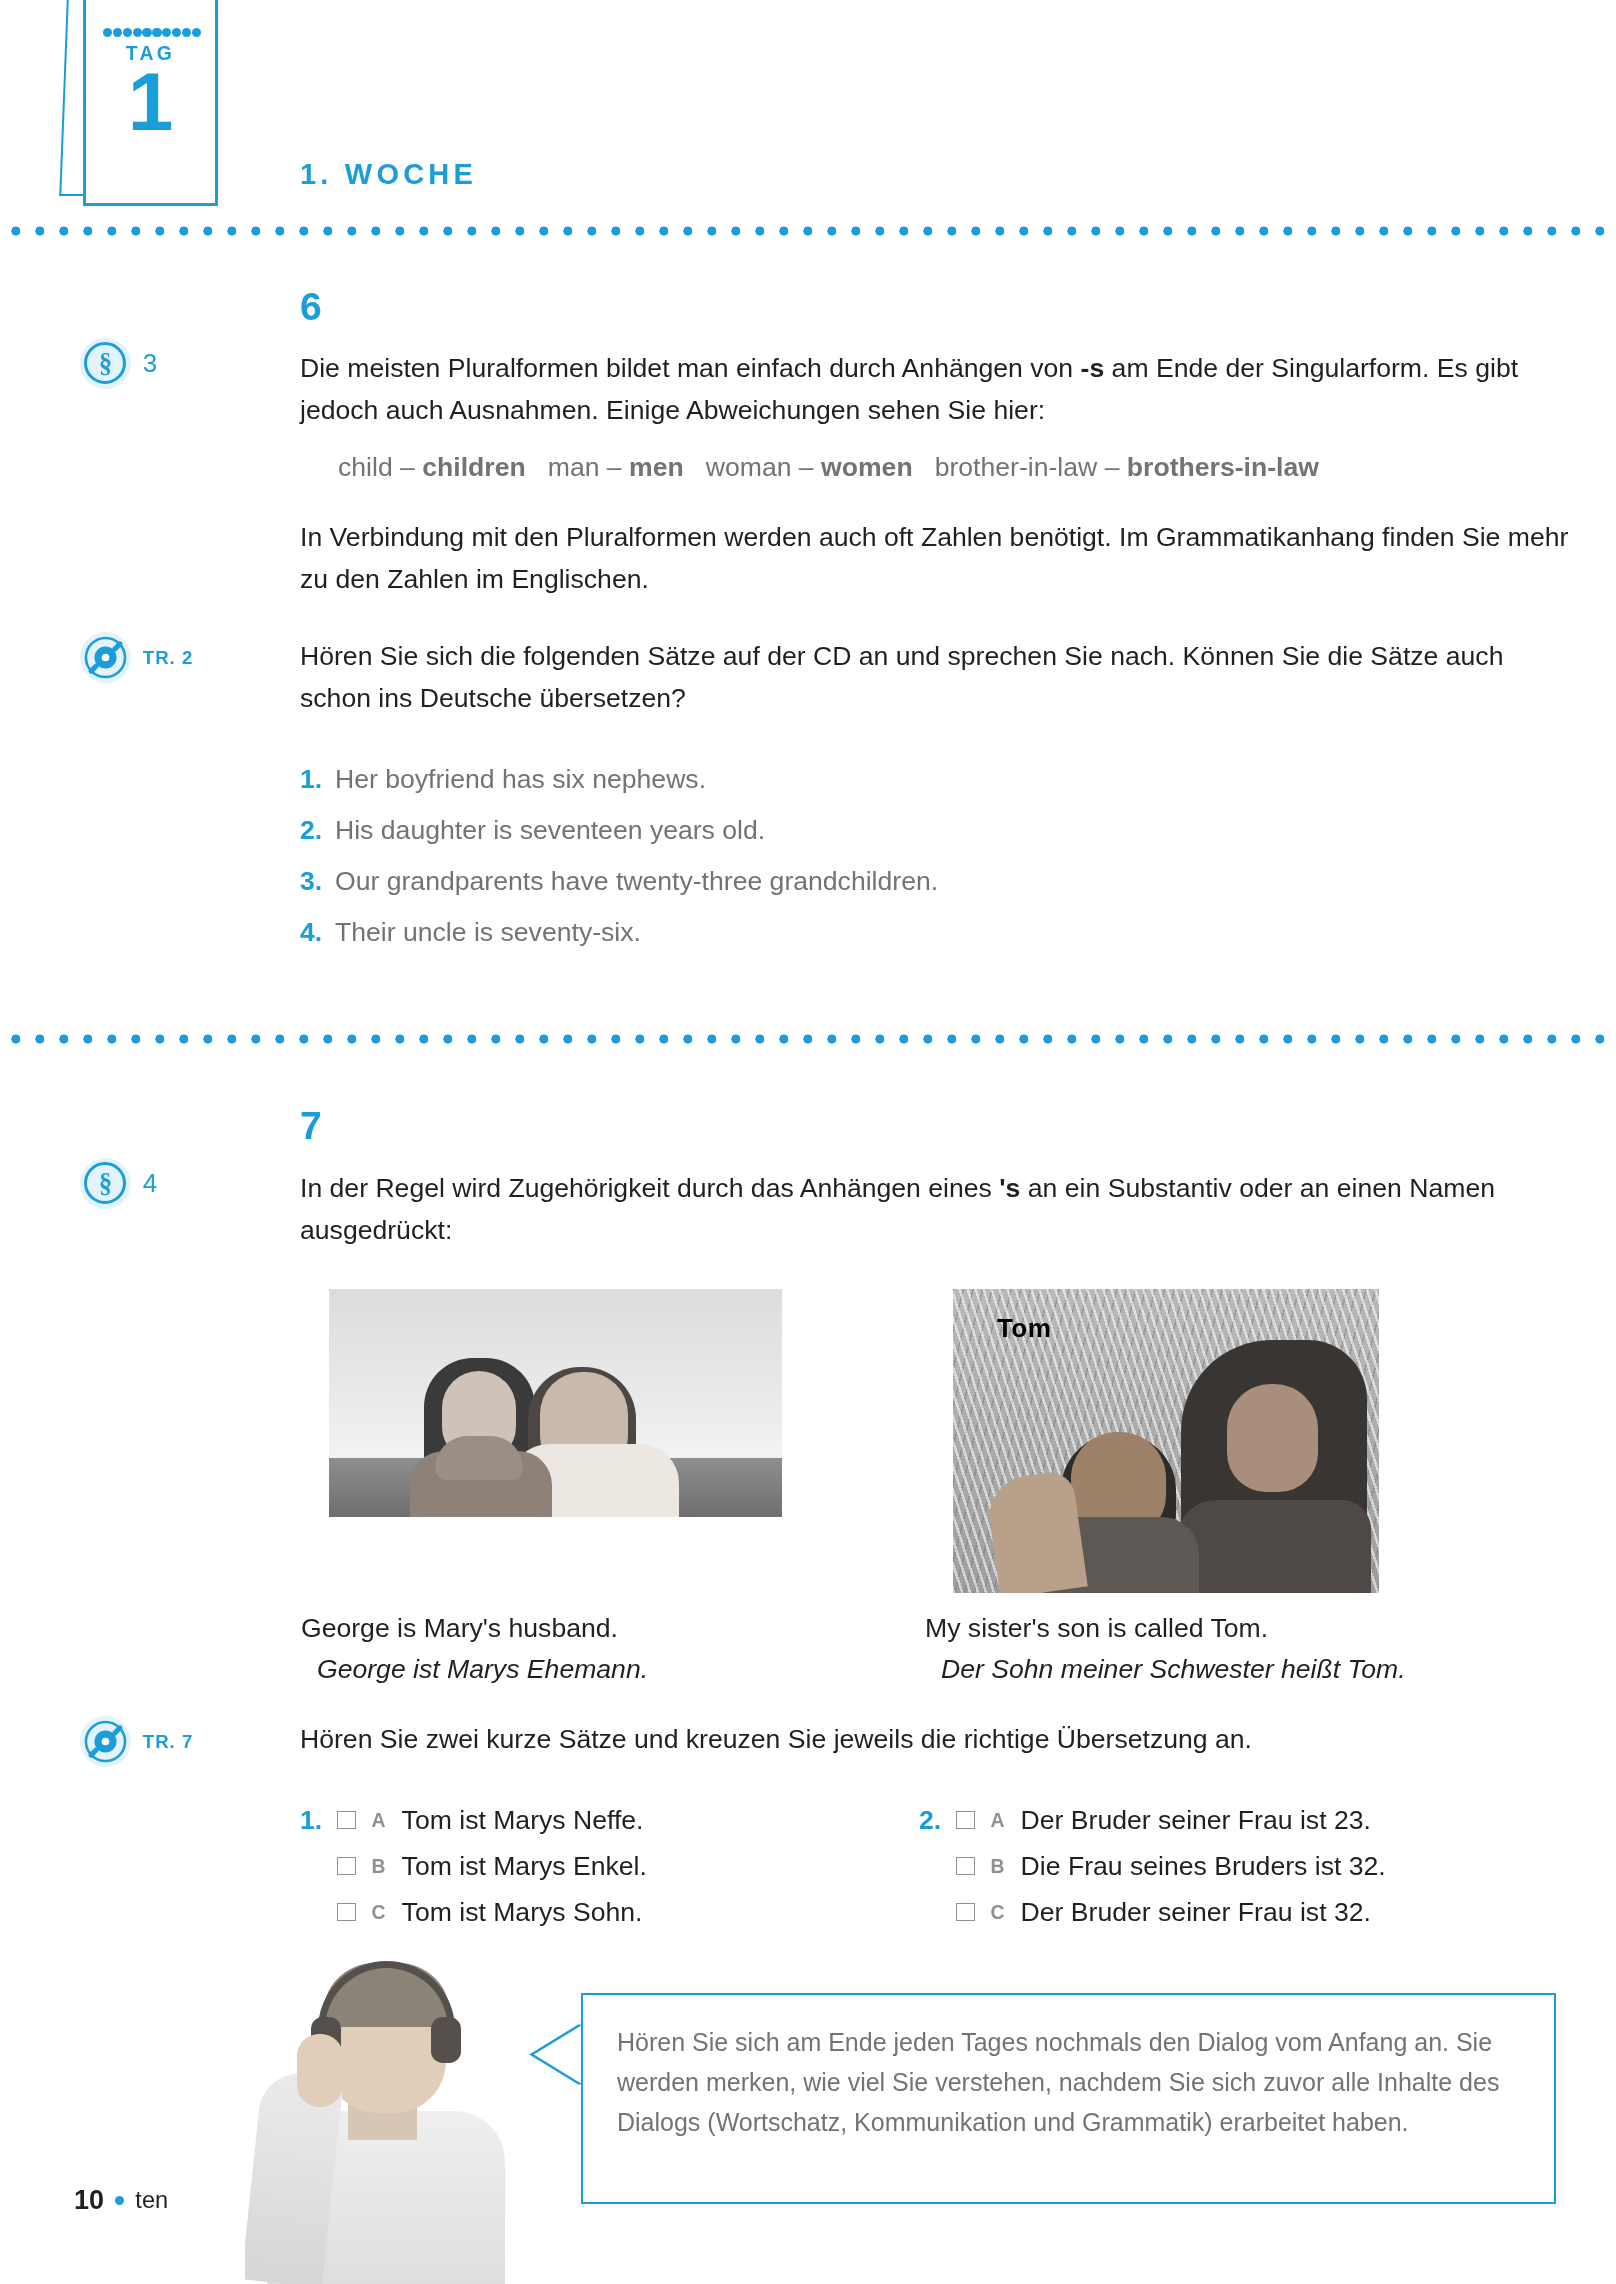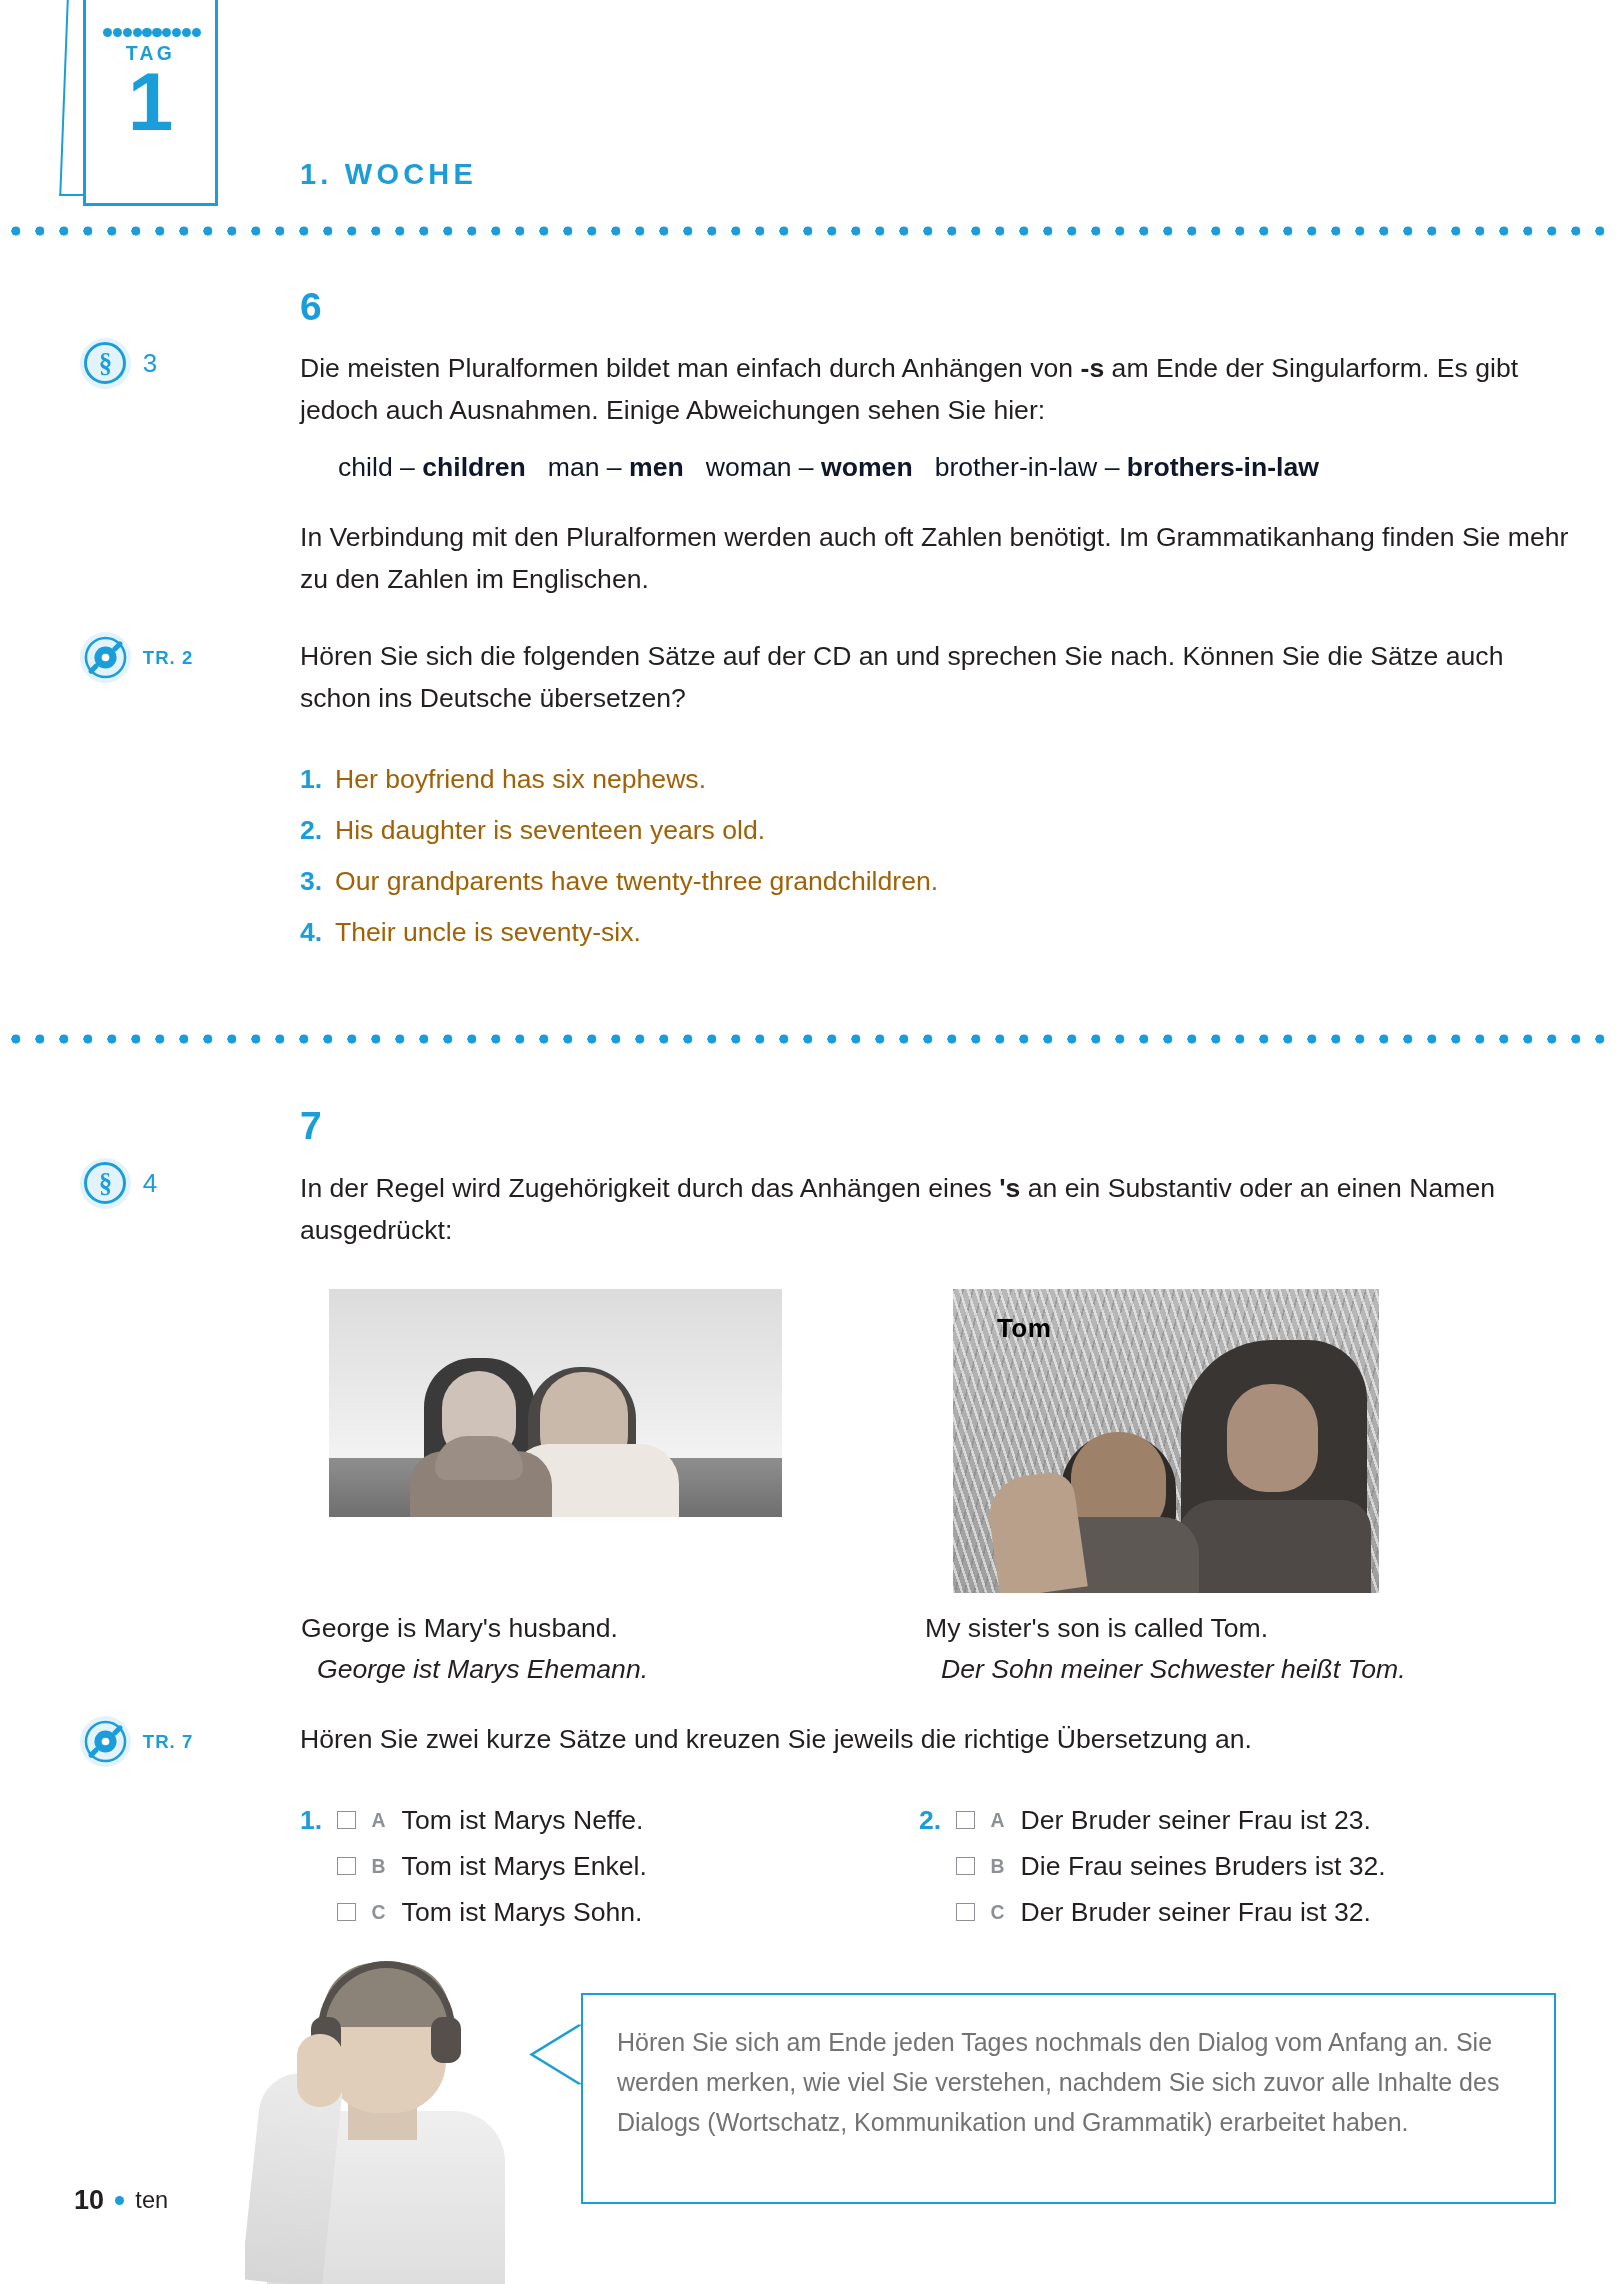--- a/index.html
+++ b/index.html
@@ -175,21 +175,21 @@
     color: #231f20;
     font-size: 26.6px;
     line-height: 42px;
     font-family: "Liberation Sans", sans-serif;
     font-stretch: condensed;
   }
   .body-text b { font-weight: bold; }
 
   .examples-line {
     position: absolute;
-    color: #0f172a;
+    color: #737373;
     font-size: 26.6px;
     line-height: 42px;
     white-space: nowrap;
   }
   .examples-line b { font-weight: bold; }
   .ex-gap { display: inline-block; width: 22px; }
 
   
   .sent-list {
     position: absolute;
@@ -201,21 +201,21 @@
     height: 51px;
   }
   .sent-num {
     color: #1b9dd9;
     font-size: 26.6px;
     font-weight: bold;
     width: 35px;
     flex: 0 0 35px;
   }
   .sent-txt {
-    color: #a16207;
+    color: #737373;
     font-size: 26.6px;
   }
 
   
   .photo {
     position: absolute;
     overflow: hidden;
     margin-left: 28px;
   }
   .photo .name-tag {

